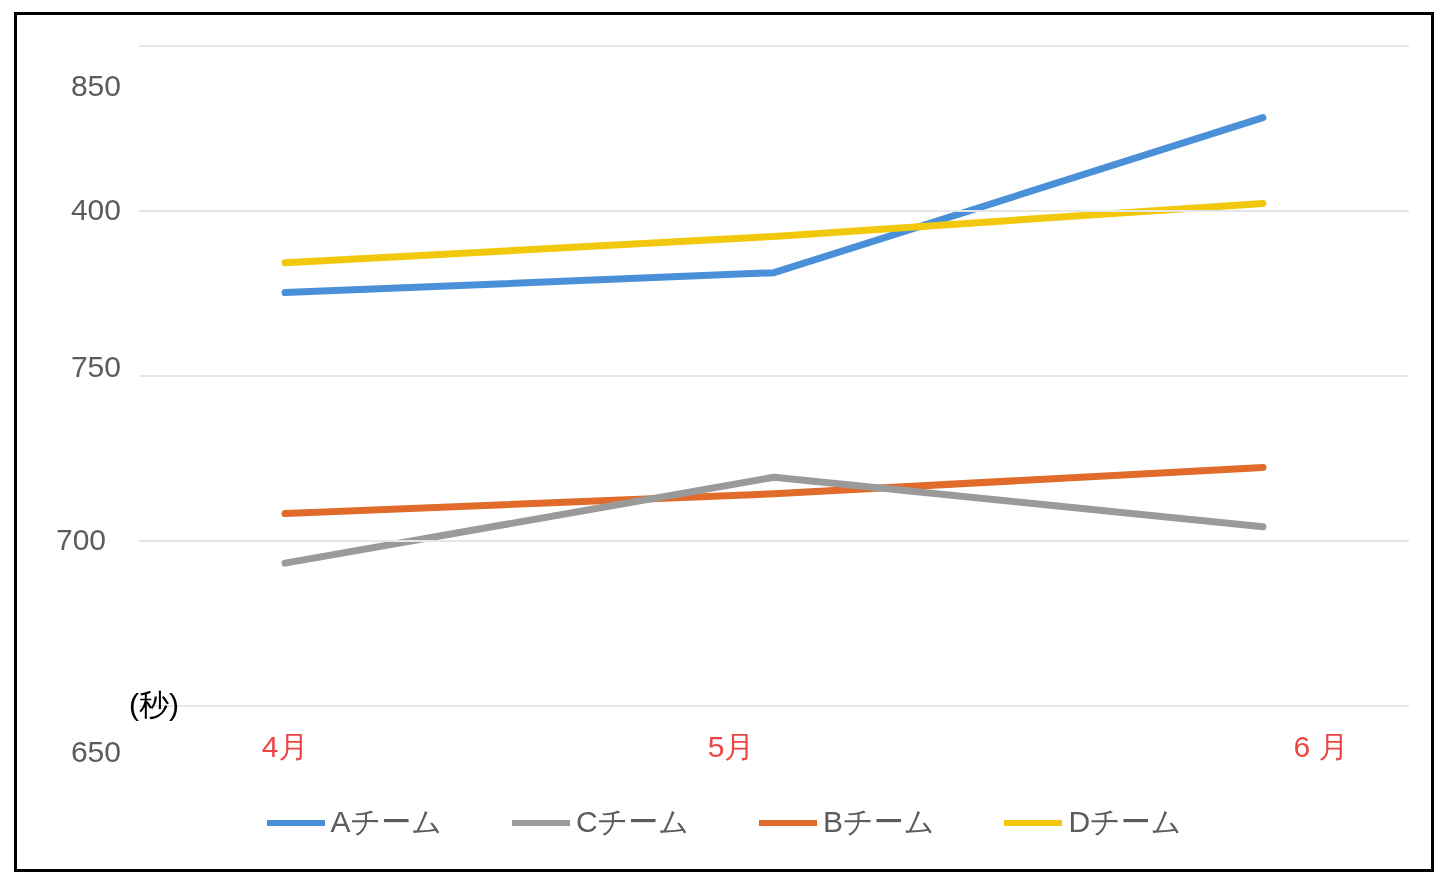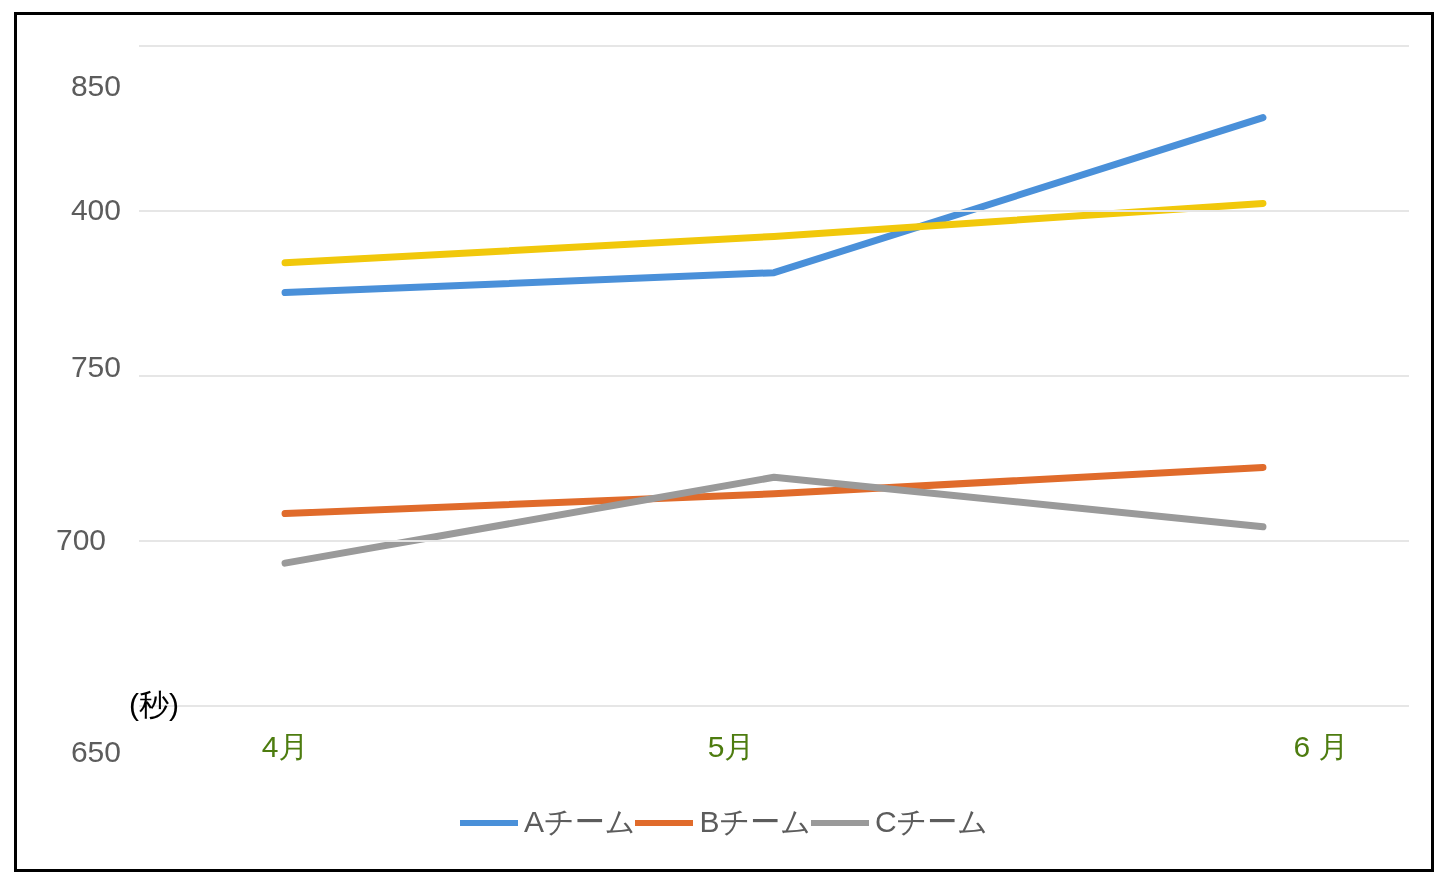--- a/index.html
+++ b/index.html
@@ -40,21 +40,21 @@
     width: 80px;
     text-align: right;
     font-size: 30px;
     color: #5c5c5c;
     transform: translateY(-50%);
   }
   .x-tick-label {
     position: absolute;
     top: 712px;
     font-size: 30px;
-    color: #4d7c0f;
+    color: #ef4444;
     transform: translateX(-50%);
     white-space: nowrap;
   }
   .y-unit {
     position: absolute;
     font-size: 30px;
     color: #000000;
     transform: translateY(-50%);
   }
   svg.lines {
@@ -65,20 +65,21 @@
     height: 100%;
     overflow: visible;
   }
   .legend {
     position: absolute;
     left: 0;
     right: 0;
     bottom: 26px;
     display: flex;
     justify-content: center;
+    gap: 70px;
     font-size: 30px;
     color: #5c5c5c;
   }
   .legend-item {
     display: flex;
     align-items: center;
     gap: 6px;
   }
   .legend-swatch {
     width: 58px;
@@ -104,26 +105,30 @@
       <div class="gridline" style="top: 165px;"></div>
       <div class="gridline" style="top: 0px;"></div>
     </div>
 
   <div class="legend">
       <div class="legend-item">
         <div class="legend-swatch" style="background: rgb(74, 144, 217);"></div>
         <span>Aチーム</span>
       </div>
       <div class="legend-item">
+        <div class="legend-swatch" style="background: rgb(154, 154, 154);"></div>
+        <span>Cチーム</span>
+      </div>
+      <div class="legend-item">
         <div class="legend-swatch" style="background: rgb(224, 107, 43);"></div>
         <span>Bチーム</span>
       </div>
       <div class="legend-item">
-        <div class="legend-swatch" style="background: rgb(154, 154, 154);"></div>
-        <span>Cチーム</span>
+        <div class="legend-swatch" style="background: rgb(241, 200, 11);"></div>
+        <span>Dチーム</span>
       </div>
     </div>
 
 <div class="y-tick-label" style="top: 690px; margin-top: 47px;">650</div>
     <div class="y-tick-label" style="top: 525px; text-align: center;">700</div>
     <div class="y-tick-label" style="top: 352px;">750</div>
     <div class="y-tick-label" style="top: 195px;">400</div>
     <div class="y-tick-label" style="top: 30px; margin-top: 41px;">850</div>
     <div class="y-unit" style="left: 112px; top: 690px;">(秒)</div>
     <div class="x-tick-label" style="left: 268.05px;">4月</div>

